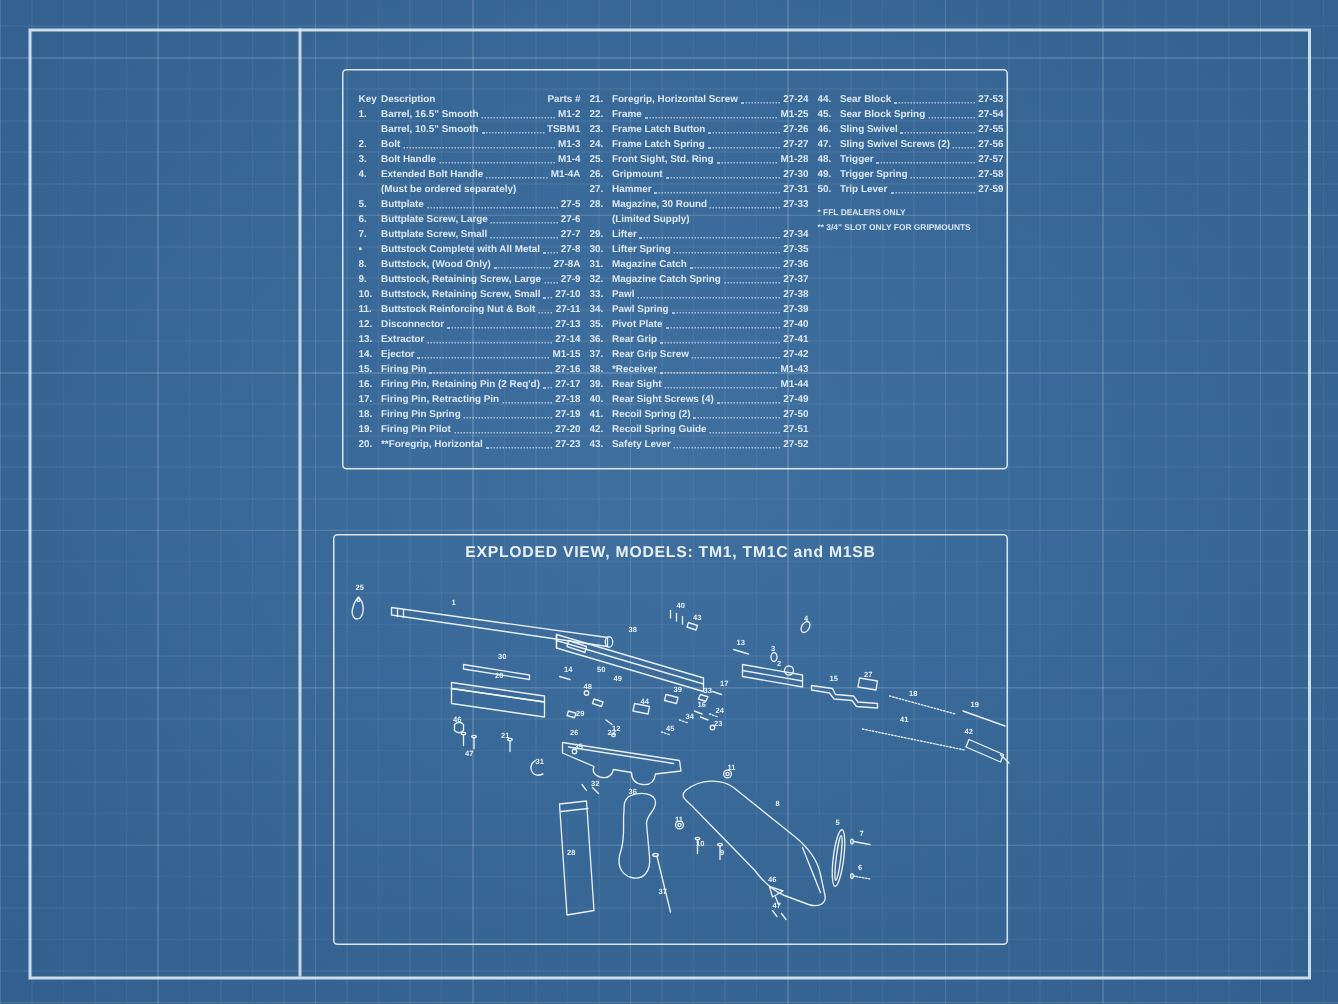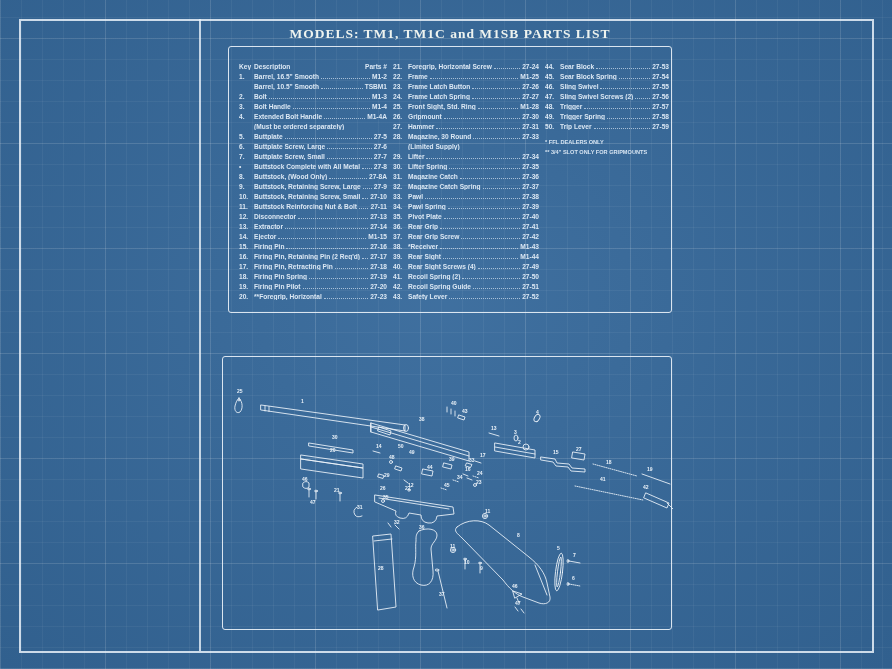--- a/index.html
+++ b/index.html
@@ -44,21 +44,20 @@
     stroke:rgba(240,246,252,0.95);fill:none;stroke-width:0.9;stroke-linejoin:round;stroke-linecap:round;}
   #diagram text{fill:#e9f1f8;font-size:5px;font-weight:bold;stroke:none;font-family:"Liberation Sans",sans-serif;}
 </style>
 </head>
 <body>
 
 <div class="sheet">
   <div class="frame"></div>
   <div class="fold"></div>
 
-  <div class="title-main">MODELS: TM1, TM1C and M1SB PARTS LIST</div>
 
   <div class="panel" id="parts-panel">
     <div class="cols">
       <div class="pcol" id="col-0">
           <div class="prow">
             <span class="pkey">Key</span>
             <span class="pdesc">Description</span>
             <span class="plead hidden"></span>
             <span class="ppart">Parts #</span>
           </div>
@@ -581,13 +580,14 @@
           <text x="294" y="180">8</text>
           <text x="334" y="193">5</text>
           <text x="350" y="200">7</text>
           <text x="349" y="223">6</text>
           <text x="289" y="231">46</text>
           <text x="292" y="248">47</text>
         </g>
     </svg>
   </div>
 
+  <div class="title-exp">EXPLODED VIEW, MODELS: TM1, TM1C and M1SB</div>
 </div>
 
 </body></html>

